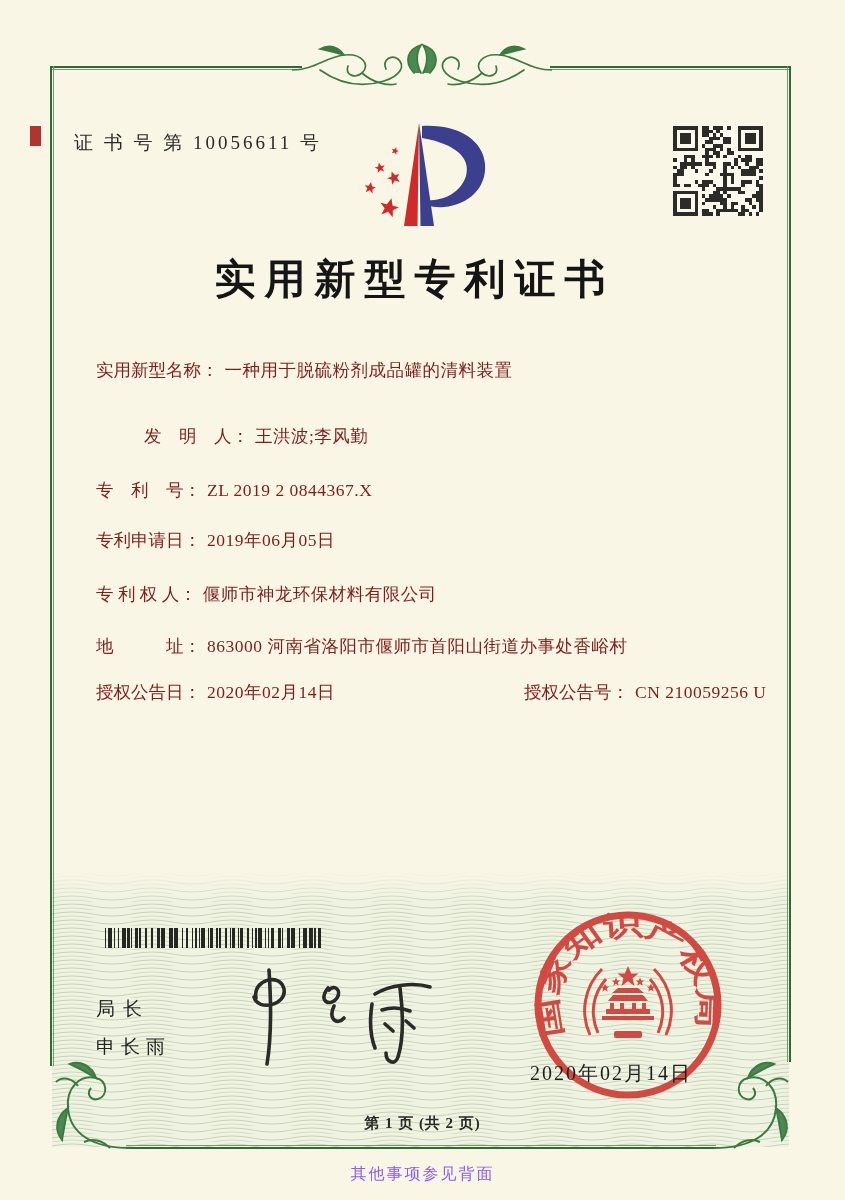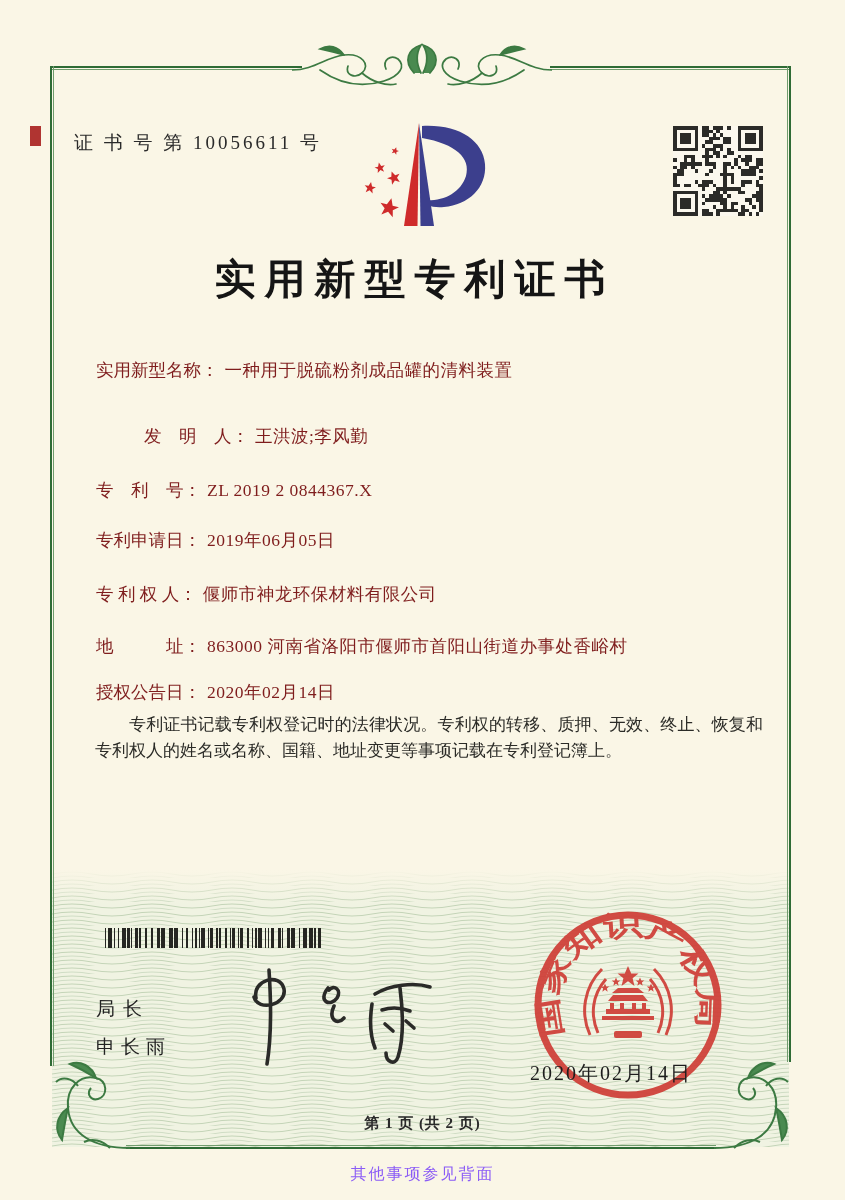--- a/index.html
+++ b/index.html
@@ -338,24 +338,26 @@
 </div>
 <div class="abs field-row z3" style="top:582px;">
   <span class="field-label">专 利 权 人：</span><span class="field-value">偃师市神龙环保材料有限公司</span>
 </div>
 <div class="abs field-row z3" style="top:634px;">
   <span class="field-label">地　　　址：</span><span class="field-value">863000 河南省洛阳市偃师市首阳山街道办事处香峪村</span>
 </div>
 
 <div class="abs field-row z3" style="top:680px;">
   <span class="field-label">授权公告日：</span><span class="field-value">2020年02月14日</span>
+  <span class="grant-no">
+    <span>授权公告号：</span><span class="field-value">CN 210059256 U</span>
+  </span>
 </div>
 
 <div class="abs body-par z3">
-  <p>专利证书记载专利权登记时的法律状况。专利权的转移、质押、无效、终止、恢复和专利权人的姓名或名称、国籍、地址变更等事项记载在专利登记簿上。</p>
 </div>
 
 <svg id="barcode-svg" class="abs z3" style="left:105px;top:928px;" width="216" height="20" viewBox="0 0 216 20" shape-rendering="crispEdges">
     <rect x="0" y="0" width="1.3" height="20" fill="#262622"></rect>
     <rect x="2.6" y="0" width="3.9000000000000004" height="20" fill="#262622"></rect>
     <rect x="9.1" y="0" width="1.3" height="20" fill="#262622"></rect>
     <rect x="13" y="0" width="1.3" height="20" fill="#262622"></rect>
     <rect x="16.900000000000002" y="0" width="3.9000000000000004" height="20" fill="#262622"></rect>
     <rect x="22.100000000000005" y="0" width="2.6" height="20" fill="#262622"></rect>
     <rect x="26.000000000000007" y="0" width="1.3" height="20" fill="#262622"></rect>

